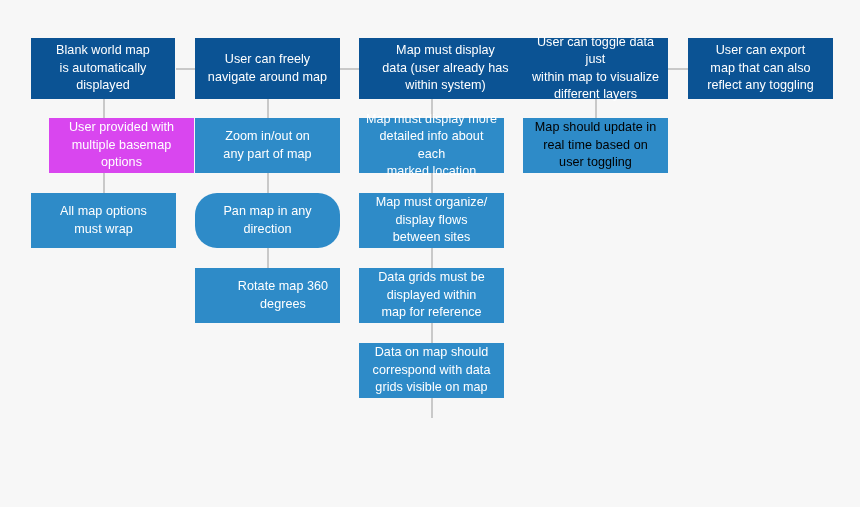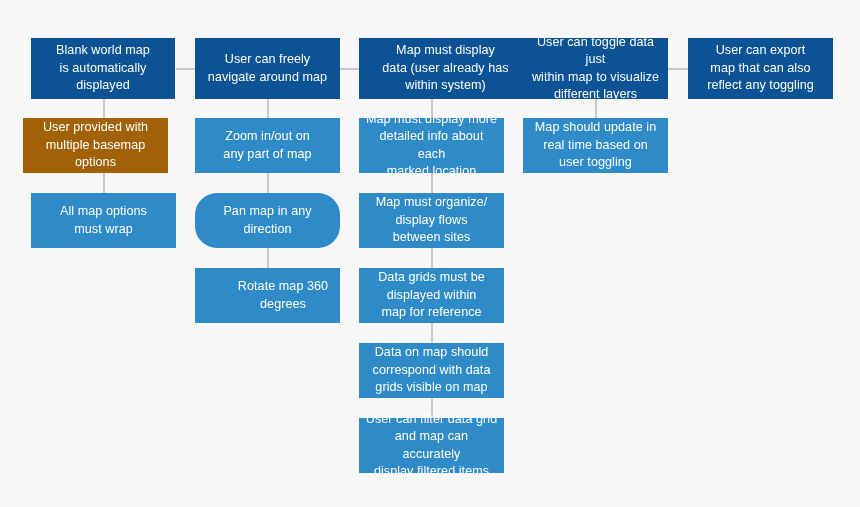--- a/index.html
+++ b/index.html
@@ -75,21 +75,21 @@
     <div class="connector-v" style="left: 431px; top: 173px; height: 20px; background: rgb(201, 201, 201);"></div>
     <div class="connector-v" style="left: 431px; top: 248px; height: 20px; background: rgb(201, 201, 201);"></div>
     <div class="connector-v" style="left: 431px; top: 323px; height: 20px; background: rgb(201, 201, 201);"></div>
     <div class="connector-v" style="left: 431px; top: 398px; height: 20px; background: rgb(201, 201, 201);"></div>
     <div class="connector-v" style="left: 595px; top: 99px; height: 19px; background: rgb(201, 201, 201);"></div>
     <div class="node dark" style="left: 31px; top: 38px; width: 144px; height: 61px; background: rgb(11, 83, 148); color: rgb(255, 255, 255);">
       <span class="node-label">Blank world map
 is automatically
 displayed</span>
     </div>
-    <div class="node light" style="left: 23px; top: 118px; width: 145px; height: 55px; background: #a16207; color: rgb(255, 255, 255);">
+    <div class="node light" style="left: 49px; top: 118px; width: 145px; height: 55px; background: #d946ef; color: rgb(255, 255, 255);">
       <span class="node-label">User provided with
 multiple basemap
 options</span>
     </div>
     <div class="node light" style="left: 31px; top: 193px; width: 145px; height: 55px; background: rgb(46, 139, 200); color: rgb(255, 255, 255);">
       <span class="node-label">All map options
 must wrap</span>
     </div>
     <div class="node light" style="left: 195px; top: 118px; width: 145px; height: 55px; background: rgb(46, 139, 200); color: rgb(255, 255, 255);">
       <span class="node-label">Zoom in/out on
@@ -125,31 +125,26 @@
     <div class="node light" style="left: 359px; top: 268px; width: 145px; height: 55px; background: rgb(46, 139, 200); color: rgb(255, 255, 255);">
       <span class="node-label">Data grids must be
 displayed within
 map for reference</span>
     </div>
     <div class="node light" style="left: 359px; top: 343px; width: 145px; height: 55px; background: rgb(46, 139, 200); color: rgb(255, 255, 255);">
       <span class="node-label">Data on map should
 correspond with data
 grids visible on map</span>
     </div>
-    <div class="node light" style="left: 359px; top: 418px; width: 145px; height: 55px; background: rgb(46, 139, 200); color: rgb(255, 255, 255);">
-      <span class="node-label">User can filter data grid
-and map can accurately
-display filtered items</span>
-    </div>
     <div class="node dark" style="left: 523px; top: 38px; width: 145px; height: 61px; background: rgb(11, 83, 148); color: rgb(255, 255, 255);">
       <span class="node-label">User can toggle data just
 within map to visualize
 different layers</span>
     </div>
-    <div class="node light" style="left: 523px; top: 118px; width: 145px; height: 55px; background: rgb(46, 139, 200); color: #ffffff;">
+    <div class="node light" style="left: 523px; top: 118px; width: 145px; height: 55px; background: rgb(46, 139, 200); color: #000000;">
       <span class="node-label">Map should update in
 real time based on
 user toggling</span>
     </div>
     <div class="node dark" style="left: 688px; top: 38px; width: 145px; height: 61px; background: rgb(11, 83, 148); color: #ffffff;">
       <span class="node-label">User can export
 map that can also
 reflect any toggling</span>
     </div>
   </div>

